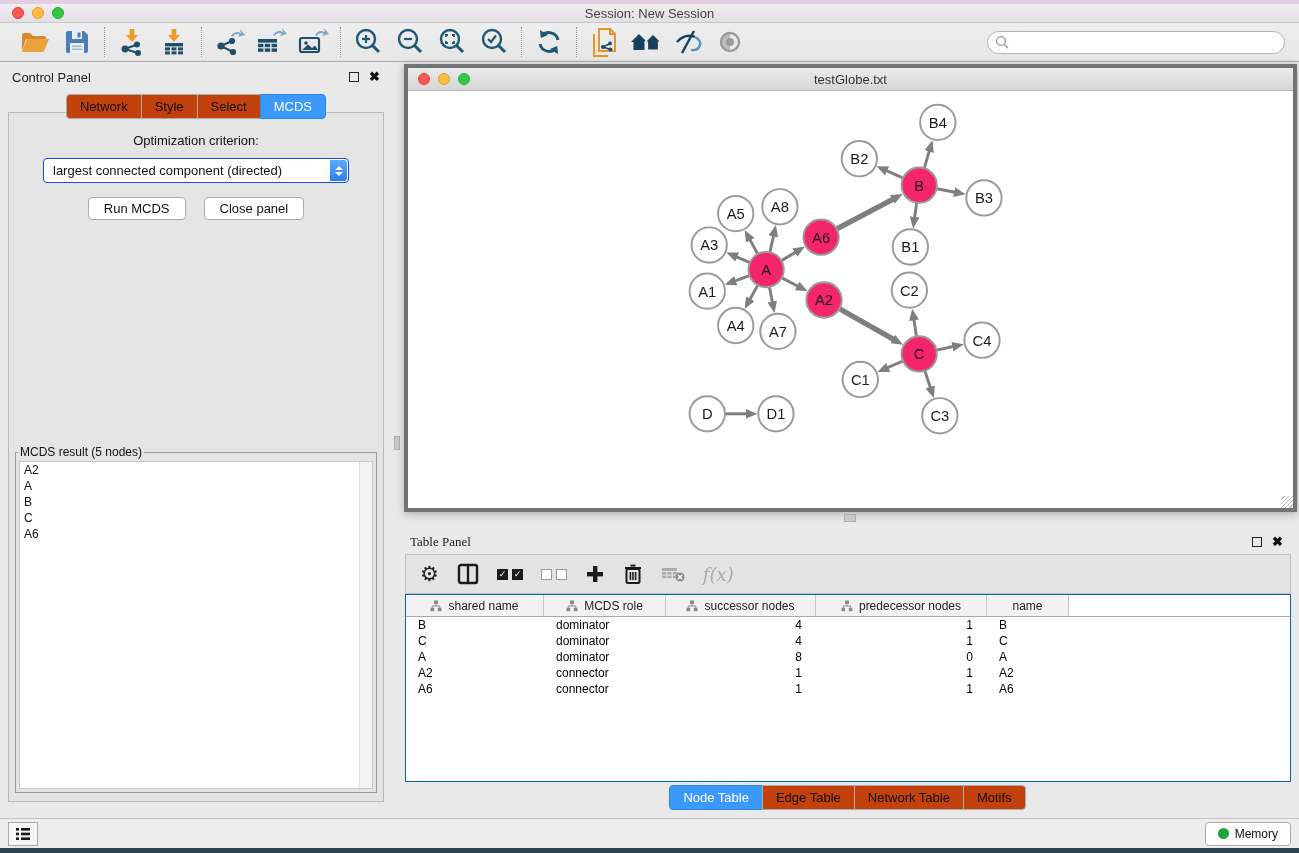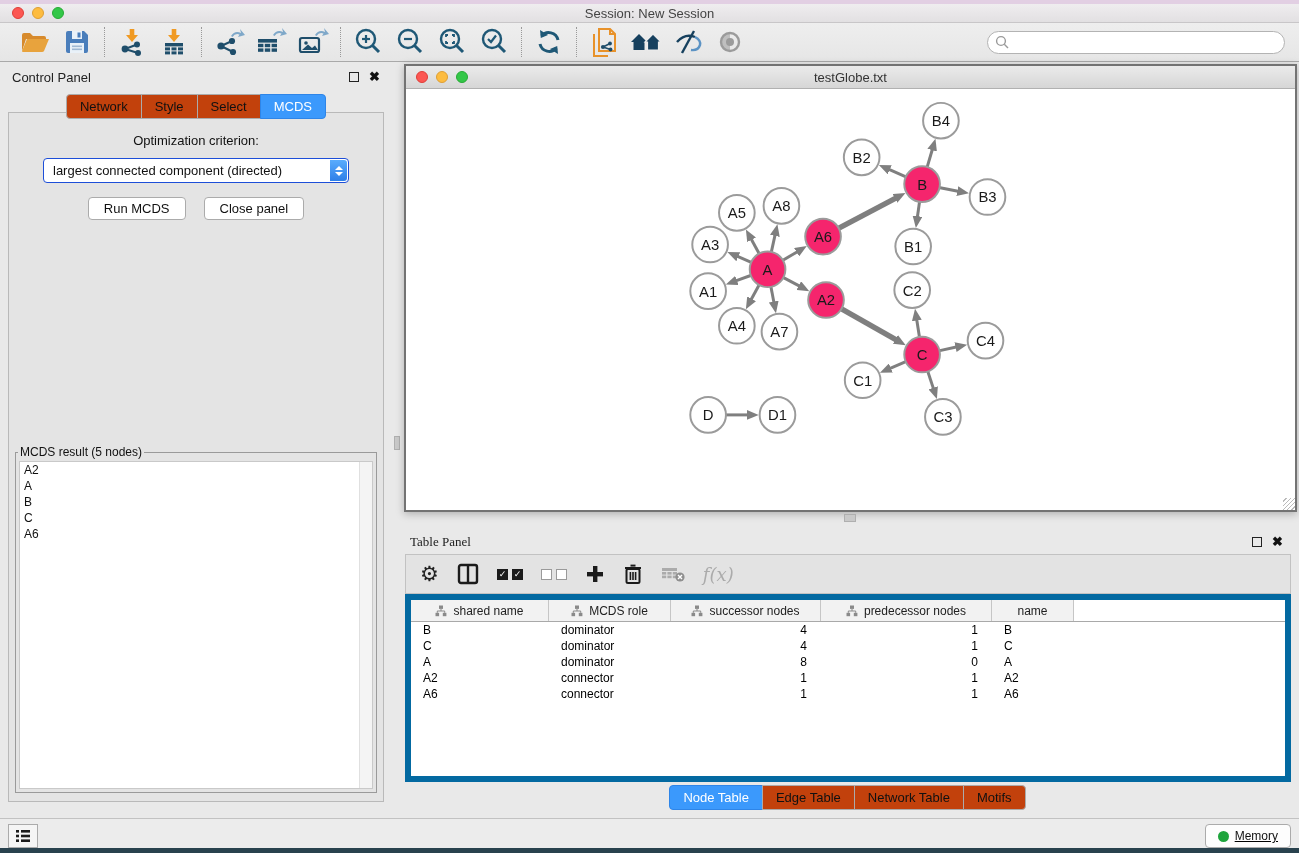--- a/index.html
+++ b/index.html
@@ -68,21 +68,21 @@
     border:1px solid #C9C9C9; overflow:hidden; }
   .result-scroll { position:absolute; right:0; top:0; bottom:0; width:13px; background:#F4F4F4; border-left:1px solid #E0E0E0; }
   .result-item { font-size:12px; color:#111; line-height:16px; padding-left:4px; }
 
   
   .network-pane { position:absolute; left:392px; right:0; top:62px; bottom:35px; }
   .v-scroll { position:absolute; left:2px; top:2px; width:6px; height:448px; }
   .v-thumb { position:absolute; left:0; top:372px; width:6px; height:14px; background:#C9C9C9; border:1px solid #AFAFAF; }
 
   .network-window { position:absolute; left:12px; right:2px; top:2px; height:448px;
-    border:2px solid #737373; background:#fff; box-shadow:0 2px 8px rgba(0,0,0,0.25); }
+    border:4px solid #737373; background:#fff; box-shadow:0 2px 8px rgba(0,0,0,0.25); }
   .nw-titlebar { height:23px; background:linear-gradient(#EBEBEB,#D6D6D6); border-bottom:1px solid #B1B1B1;
     display:flex; align-items:center; position:relative; }
   .nw-title { position:absolute; left:0; right:0; text-align:center; font-size:13px; color:#333; }
   .nw-canvas { position:absolute; left:0; right:0; top:23px; bottom:0; background:#fff; overflow:hidden; }
   .nw-canvas svg { width:100%; height:100%; display:block; }
   .nw-grip { position:absolute; right:0; bottom:0; width:12px; height:12px;
     background:repeating-linear-gradient(135deg,transparent,transparent 2px,#BBB 2px,#BBB 3px); }
   .h-scroll { position:absolute; left:12px; right:2px; top:452px; height:9px; }
   .h-thumb { position:absolute; left:440px; top:0; width:12px; height:8px; background:#C9C9C9; border:1px solid #AFAFAF; }
 
@@ -94,36 +94,36 @@
   .tp-tool { display:flex; align-items:center; justify-content:center; height:30px; cursor:default; }
   .gear-glyph { font-size:21px; color:#222; font-family:"DejaVu Sans", sans-serif; }
   .chk { width:11px; height:11px; display:inline-block; }
   .chk.on { background:#1b1b1b; border:1px solid #1b1b1b; position:relative; }
   .chk.on::after { content:"✓"; color:#fff; font-size:9px; position:absolute; left:1px; top:-1px; }
   .chk.off { background:#fff; border:1px solid #9a9a9a; }
   .chk + .chk { margin-left:4px; }
   .fx-label { font-size:18px; font-style:italic; font-family:"DejaVu Serif", serif; color:#ABABAB; }
 
   .tp-table { position:absolute; left:1px; right:8px; top:64px; bottom:36px;
-    background:#fff; border:6px solid #0369a1; overflow:hidden; }
+    background:#fff; border:1px solid #0369a1; overflow:hidden; }
   .t-header { display:flex; height:22px; border-bottom:1px solid #A9A9A9; background:#fff; }
   .t-hcell { background:#F2F2F2; border-right:1px solid #C6C6C6; display:flex; align-items:center;
     justify-content:center; gap:6px; font-size:12px; color:#222; }
   .t-hcell .hier { flex:0 0 auto; }
   .t-filler { flex:1; background:#fff; }
   .t-row { display:flex; height:16px; align-items:center; }
   .t-cell { font-size:12px; color:#000; overflow:hidden; white-space:nowrap; }
   .t-cell.left { padding-left:12px; text-align:left; }
   .t-cell.right { padding-right:14px; text-align:right; }
 
   .tp-tabs { position:absolute; left:0; right:8px; bottom:8px; display:flex; justify-content:center; }
 
   
   .statusbar { position:absolute; left:0; bottom:5px; width:100%; height:30px;
-    background:#ECECEC; border-top:1px solid #C2C2C2; display:flex; align-items:flex-end; padding:0 8px;text-decoration:underline; }
+    background:#ECECEC; border-top:1px solid #C2C2C2; display:flex; align-items:center; padding:0 8px; }
   .list-btn { width:30px; height:24px; background:#F5F5F5; border:1px solid #ABABAB;
     display:flex; align-items:center; justify-content:center; cursor:default; }
   .memory-btn { margin-left:auto; background:#FDFDFD; border:1px solid #ABABAB; border-radius:4px;
     height:24px; display:flex; align-items:center; gap:6px; padding:0 12px; cursor:default; }
   .mem-dot { width:11px; height:11px; border-radius:50%; background:#1EA43C; }
   .memory-btn span.lbl { font-size:12px; color:#111; }
   .bottom-strip { position:absolute; left:0; bottom:0; width:100%; height:5px; background:#29424E; }
 </style>
 </head>
 <body>

